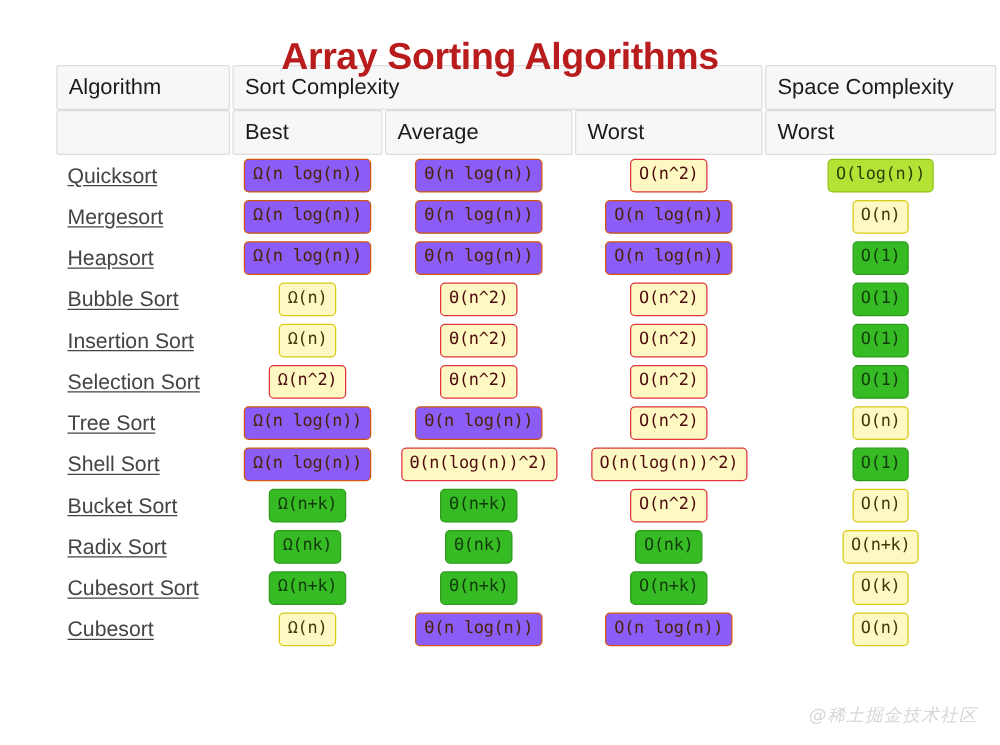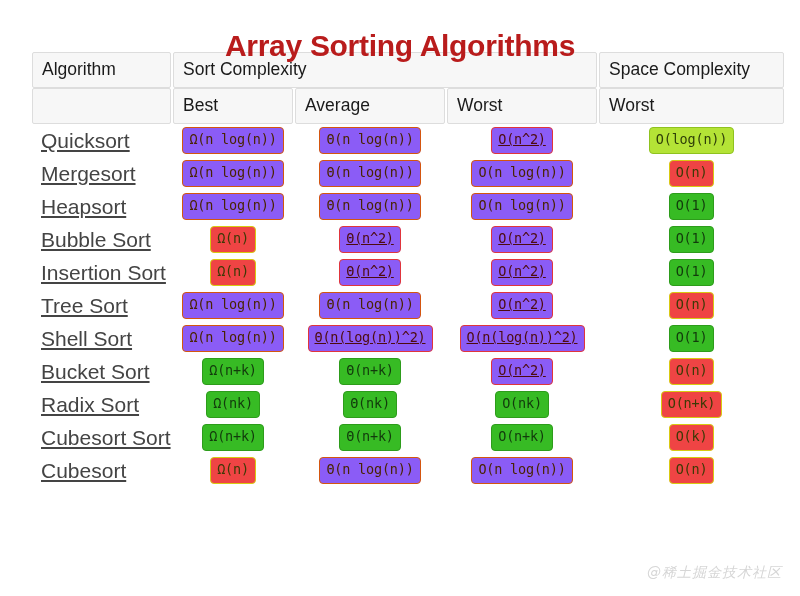--- a/index.html
+++ b/index.html
@@ -22,21 +22,21 @@
     font-weight: bold;
     color: #b91c1c;
     letter-spacing: -0.3px;
     margin: 0;
     padding-top: 25px;
     height: 52px;
     line-height: 42px;
   }
 
   .table-wrap {
-    padding: 0 30px;
+    padding: 0 43px;
   }
 
   table.sort-table {
     width: 100%;
     border-collapse: separate;
     border-spacing: 2px 0;
     table-layout: fixed;
   }
 
   
@@ -64,21 +64,21 @@
     vertical-align: middle;
     text-align: center;
     border: none;
   }
   tbody td.algo-cell {
     text-align: left;
     padding-left: 9px;
   }
 
   .algo-link {
-    font-size: 21px;
+    font-size: 17px;
     color: #444444;
     text-decoration: underline;
     text-underline-offset: 2px;
     cursor: pointer;
     font-family: "Liberation Sans", sans-serif;
   }
 
   .badge {
     display: inline-block;
     font-family: "DejaVu Sans Mono", monospace;
@@ -88,23 +88,23 @@
     border-radius: 4px;
     border-width: 1px;
     border-style: solid;
     white-space: nowrap;
     letter-spacing: -0.2px;
   }
 
   
   .c-green  { background:#37bb24; border-color:#2d9c1b; color:#123a0c; }
   .c-lime   { background:#b4e336; border-color:#8fc21f; color:#2f3f08; }
-  .c-yellow { background:#ef4444; border-color:#d8ca12; color:#3c3a05; }
+  .c-yellow { background:#fef9c3; border-color:#d8ca12; color:#3c3a05; }
   .c-orange { background:#8b5cf6; border-color:#d4560f; color:#4a2403; }
-  .c-red    { background:#8b5cf6; border-color:#e0353c; color:#4d0b0e;text-decoration:underline; }
+  .c-red    { background:#fef9c3; border-color:#e0353c; color:#4d0b0e; }
 
   .watermark {
     position: absolute;
     right: 18px;
     bottom: 14px;
     font-size: 14px;
     color: #d6d6d6;
     font-family: "DejaVu Sans", sans-serif;
     letter-spacing: 1px;
     user-select: none;
@@ -169,20 +169,27 @@
           <td><span class="badge c-green">O(1)</span></td>
         </tr>
         <tr>
           <td class="algo-cell"><span class="algo-link">Insertion Sort</span></td>
           <td><span class="badge c-yellow">Ω(n)</span></td>
           <td><span class="badge c-red">Θ(n^2)</span></td>
           <td><span class="badge c-red">O(n^2)</span></td>
           <td><span class="badge c-green">O(1)</span></td>
         </tr>
         <tr>
+          <td class="algo-cell"><span class="algo-link">Selection Sort</span></td>
+          <td><span class="badge c-red">Ω(n^2)</span></td>
+          <td><span class="badge c-red">Θ(n^2)</span></td>
+          <td><span class="badge c-red">O(n^2)</span></td>
+          <td><span class="badge c-green">O(1)</span></td>
+        </tr>
+        <tr>
           <td class="algo-cell"><span class="algo-link">Tree Sort</span></td>
           <td><span class="badge c-orange">Ω(n log(n))</span></td>
           <td><span class="badge c-orange">Θ(n log(n))</span></td>
           <td><span class="badge c-red">O(n^2)</span></td>
           <td><span class="badge c-yellow">O(n)</span></td>
         </tr>
         <tr>
           <td class="algo-cell"><span class="algo-link">Shell Sort</span></td>
           <td><span class="badge c-orange">Ω(n log(n))</span></td>
           <td><span class="badge c-red">Θ(n(log(n))^2)</span></td>

